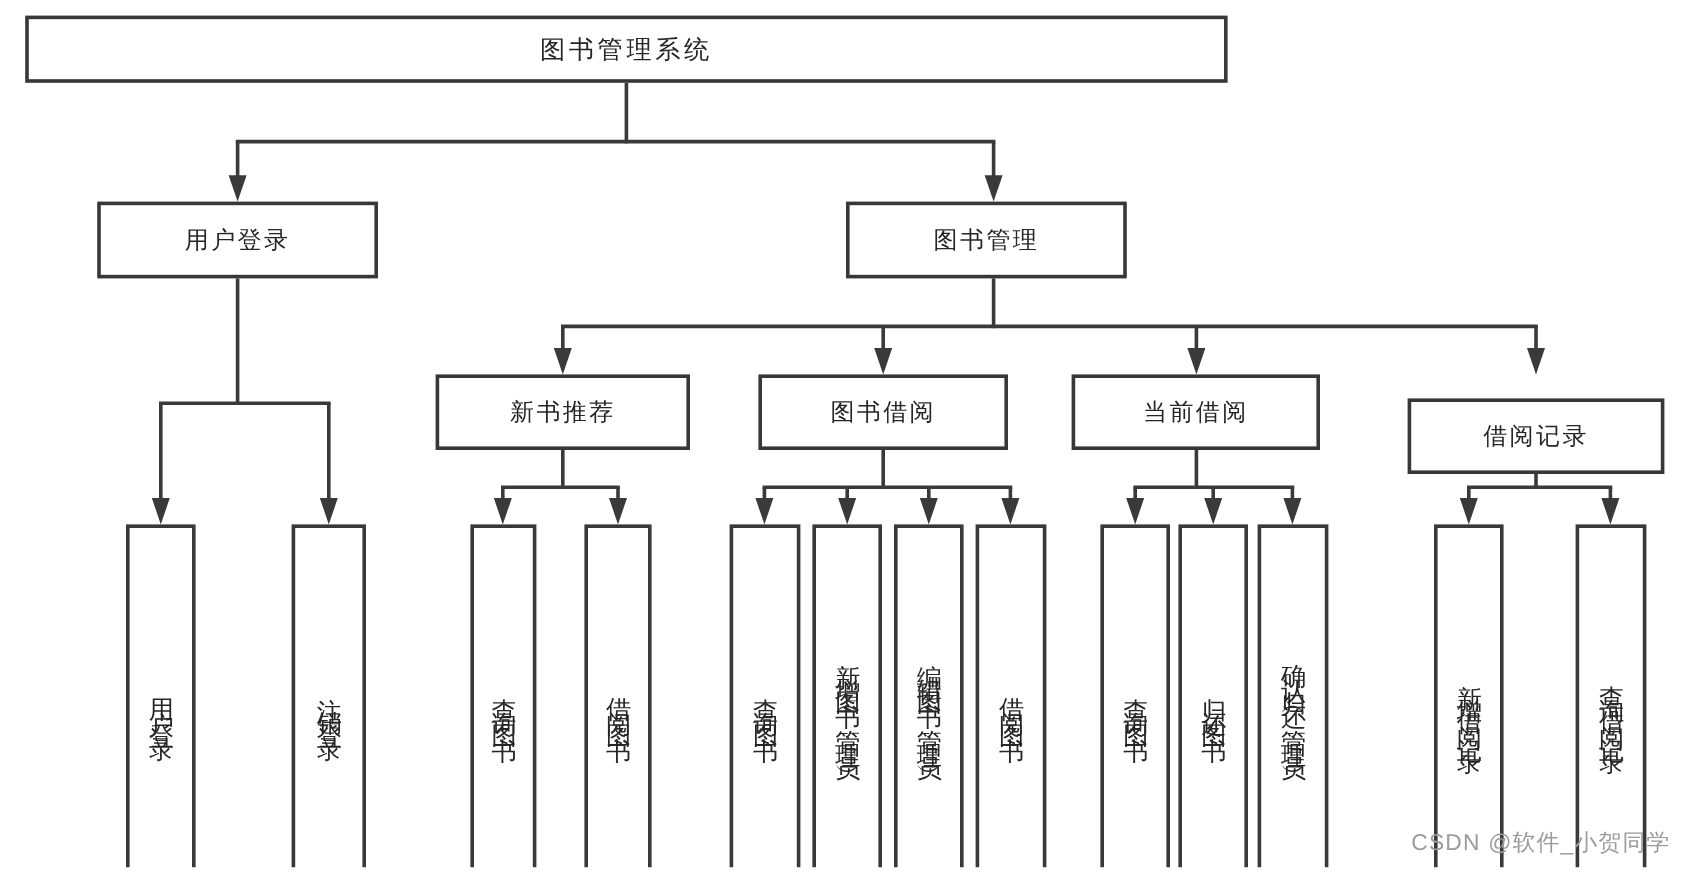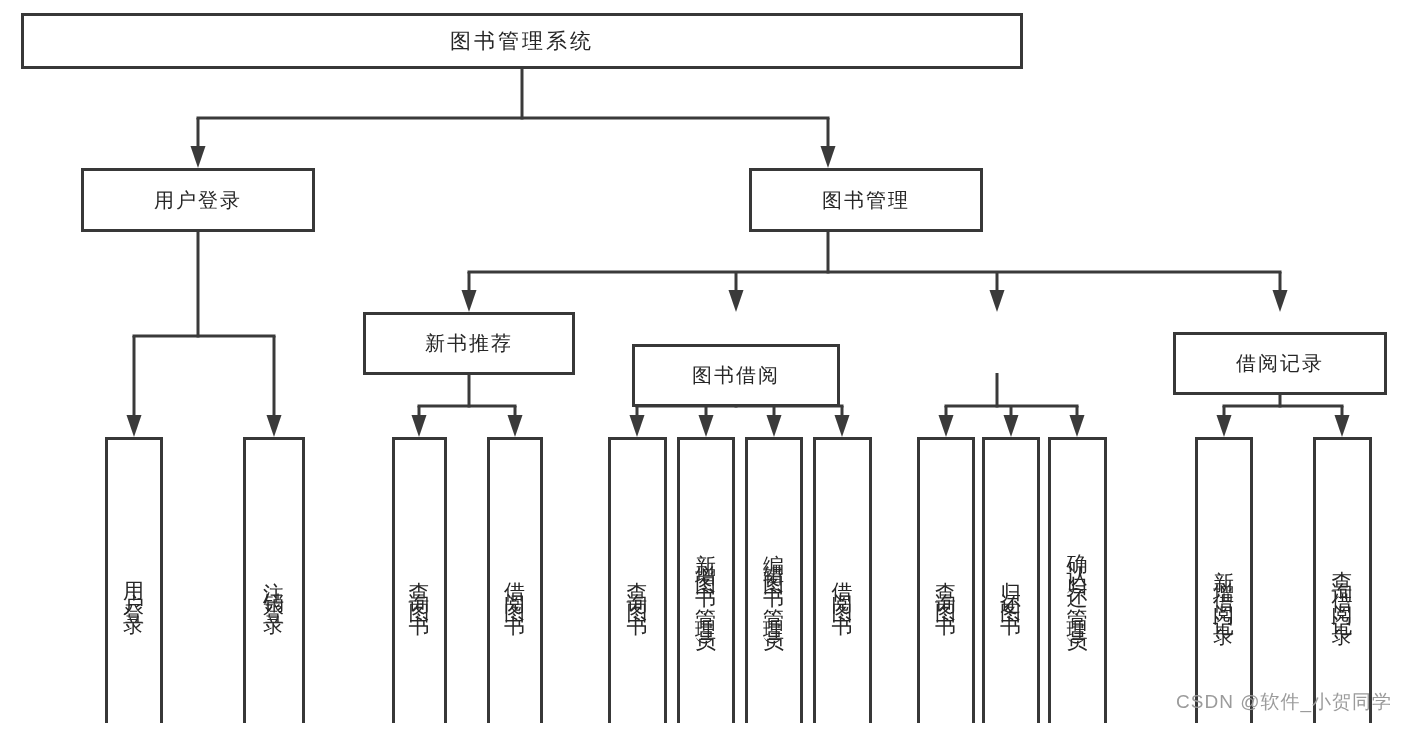--- a/index.html
+++ b/index.html
@@ -114,24 +114,25 @@
     <line x1="1222.5" y1="406" x2="1343.5" y2="406"></line>
     <line x1="1224" y1="406" x2="1224" y2="418"></line>
     <polygon points="1216.5,415 1231.5,415 1224,437"></polygon>
     <line x1="1342" y1="406" x2="1342" y2="418"></line>
     <polygon points="1334.5,415 1349.5,415 1342,437"></polygon>
   </svg>
 
   <div class="node title" style="left:21px; top:13px; width:1002px; height:56px;">图书管理系统</div>
 
   <div class="node hlabel" style="left:81px; top:168px; width:234px; height:64px;">用户登录</div>
-  <div class="node hlabel" style="left:749px; top:168px; width:234px; height:64px;">图书管理</div>
+  <div class="node hlabel" style="left:705px; top:168px; width:234px; height:64px;">图书管理</div>
 
   <div class="node hlabel" style="left:363px; top:312px; width:212px; height:63px;text-align:center;">新书推荐</div>
-  <div class="node hlabel" style="left:632px; top:312px; width:208px; height:63px;margin-top:32px;">图书借阅</div>
+  <div class="node hlabel" style="left:632px; top:312px; width:208px; height:63px;">图书借阅</div>
+  <div class="node hlabel" style="left:893px; top:312px; width:207px; height:63px;">当前借阅</div>
   <div class="node hlabel" style="left:1173px; top:312px; width:214px; height:63px;margin-top:20px;">借阅记录</div>
 
   <div class="node" style="left:105px; top:437px; width:58px; height:299px;">
     <span class="vtext">用户登录</span>
   </div>
   <div class="node" style="left:243px; top:437px; width:62px; height:299px;">
     <span class="vtext">注销登录</span>
   </div>
 
   <div class="node" style="left:392px; top:437px; width:55px; height:299px;">

